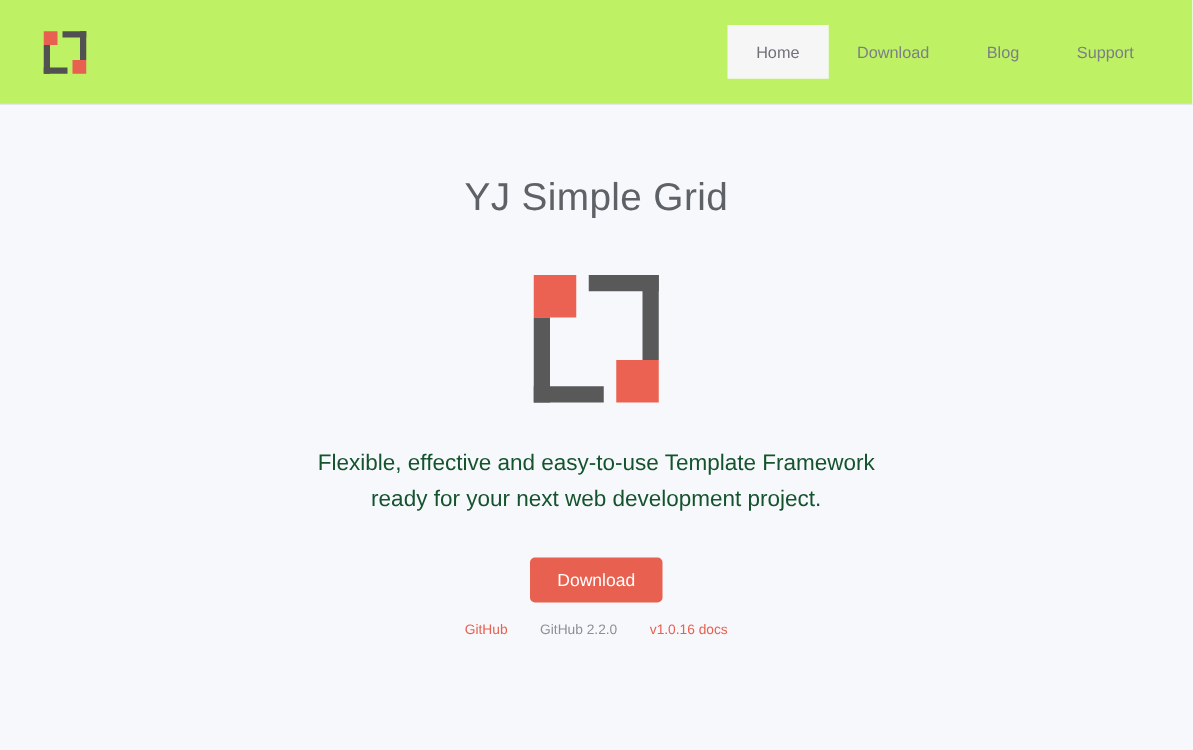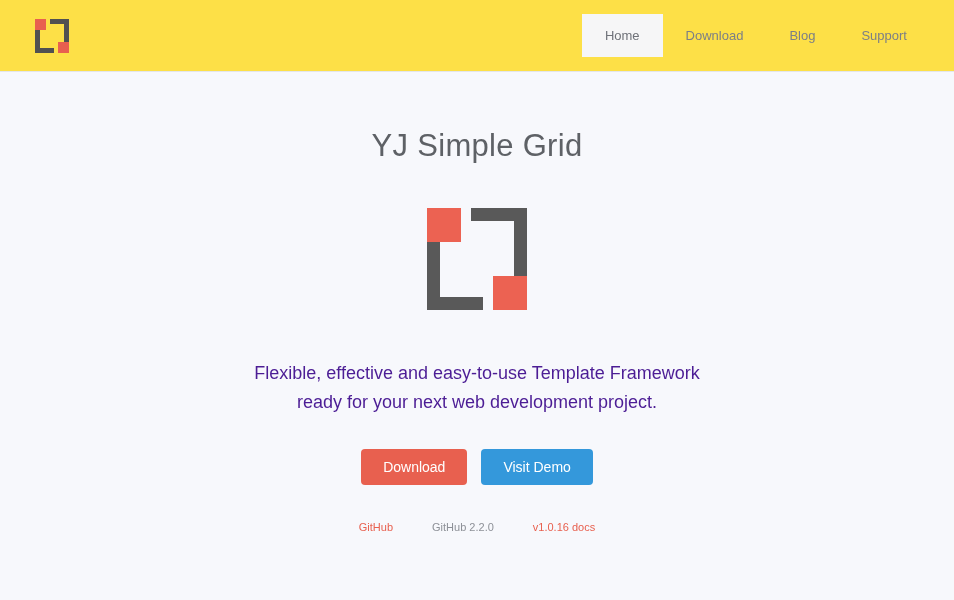--- a/index.html
+++ b/index.html
@@ -10,22 +10,22 @@
   }
 
   body {
     font-family: "Liberation Sans", sans-serif;
     background: #f7f8fc;
     overflow: hidden;
   }
 
   
   .site-header {
-    height: 72px;
-    background: #fde047;
+    height: 84px;
+    background: #bef264;
     border-bottom: 1px solid #e4e6ea;
     display: flex;
     align-items: center;
     padding: 0 24px 0 35px;
     position: relative;
   }
 
   .brand-logo {
     width: 34px;
     height: 34px;
@@ -111,24 +111,24 @@
   .hero-logo .dk { position: absolute; background: #595959; }
 
   .hero-logo .tl { left: 0;  top: 0;     width: 34px; height: 34px; }
   .hero-logo .br { right: 0; bottom: 0;  width: 34px; height: 34px; }
   .hero-logo .tr-h { left: 44px; top: 0;   width: 56px; height: 13px; }
   .hero-logo .tr-v { right: 0;   top: 0;   width: 13px; height: 68px; }
   .hero-logo .bl-v { left: 0;    top: 34px; width: 13px; height: 68px; }
   .hero-logo .bl-h { left: 0;    bottom: 0; width: 56px; height: 13px; }
 
   .hero-tagline {
-    margin-top: 49px;
+    margin-top: 34px;
     font-size: 18px;
     font-weight: 400;
-    color: #4c1d95;
+    color: #14532d;
     line-height: 29px;
   }
   .hero-tagline .line { display: block; }
 
   .hero-actions {
     margin-top: 32px;
     display: flex;
     justify-content: center;
     gap: 14px;
   }
@@ -140,25 +140,25 @@
     font-size: 14px;
     color: #ffffff;
     padding: 11px 22px;
     cursor: pointer;
     line-height: 1;
   }
   .btn-download { background: #e8604f; }
   .btn-demo     { background: #3498db; }
 
   .hero-meta {
-    margin-top: 36px;
+    margin-top: 16px;
     display: flex;
     justify-content: center;
     align-items: baseline;
-    gap: 39px;
+    gap: 26px;
     font-size: 11px;
   }
   .meta-link { color: #e8604f; text-decoration: none; cursor: pointer; }
   .meta-text { color: #8d9097; }
 </style>
 </head>
 <body>
 
 <header class="site-header">
 
@@ -206,21 +206,20 @@
     <span class="sq br"></span>
   </div>
 
   <p class="hero-tagline">
     <span class="line">Flexible, effective and easy-to-use Template Framework</span>
     <span class="line">ready for your next web development project.</span>
   </p>
 
   <div class="hero-actions">
     <button class="btn btn-download">Download</button>
-    <button class="btn btn-demo">Visit Demo</button>
   </div>
 
   <div class="hero-meta">
     <a class="meta-link">GitHub</a>
     <span class="meta-text">GitHub 2.2.0</span>
     <a class="meta-link">v1.0.16 docs</a>
   </div>
 
 </main>
 

